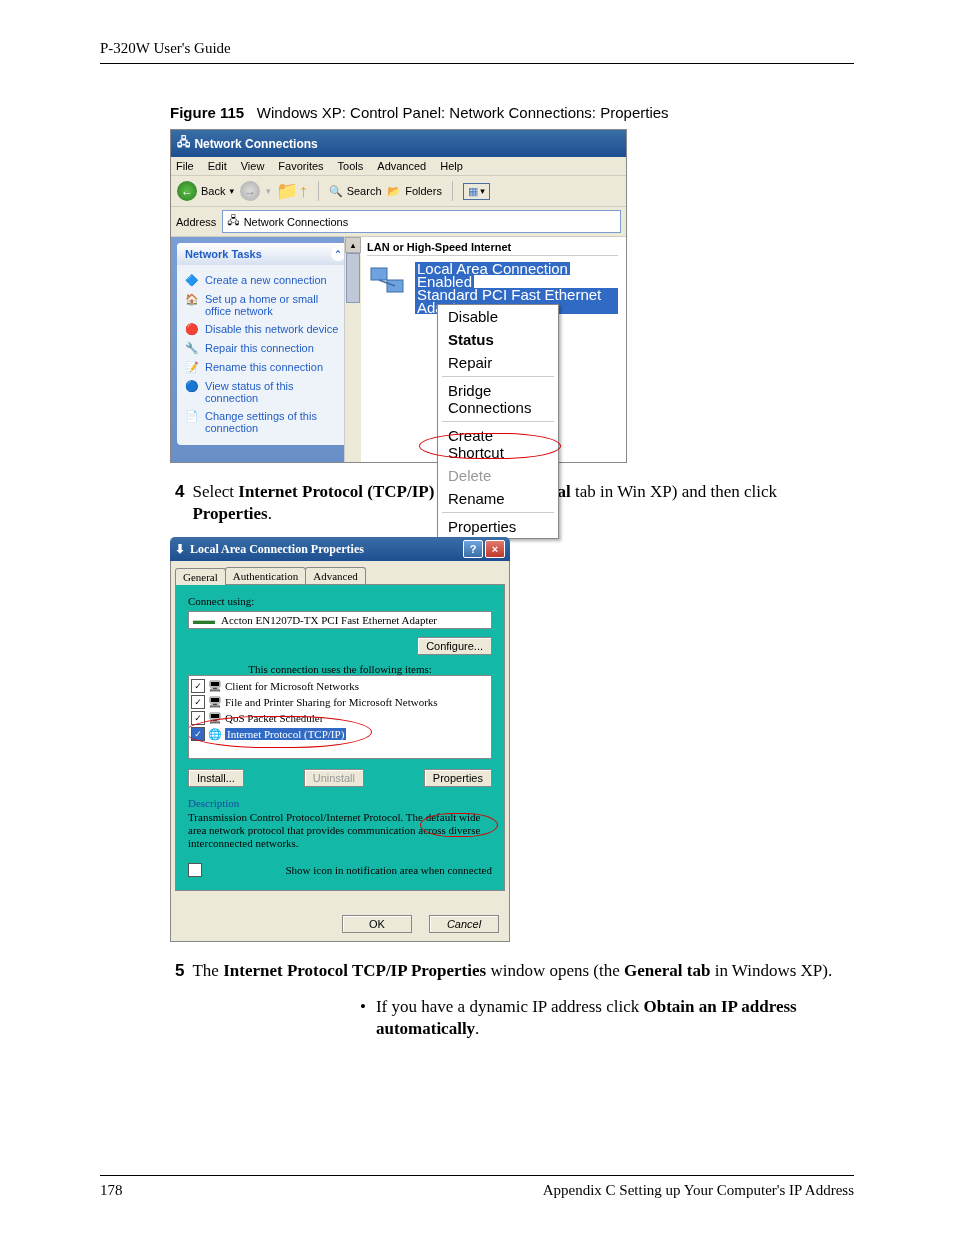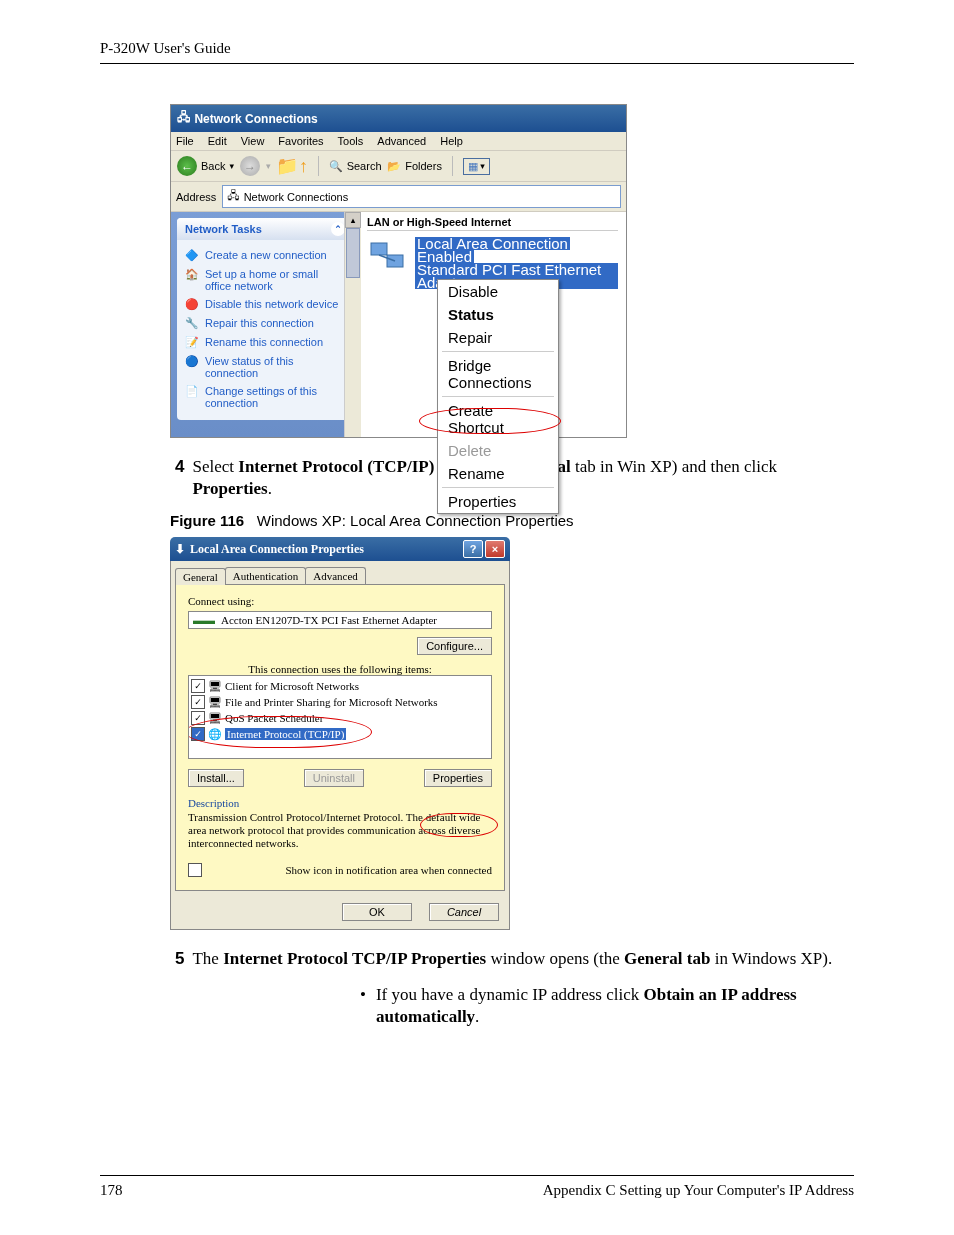--- a/index.html
+++ b/index.html
@@ -179,21 +179,21 @@
     font-family: Tahoma; font-size:11px; padding:0;
   }
   .tabs { display:flex; padding-top:6px; padding-left:4px; }
   .tab {
     border:1px solid #888; border-bottom:none; background:#ece9d8;
     padding:2px 7px; font-size:11px; margin-right:-1px;
     border-top-left-radius:3px;border-top-right-radius:3px;
     position:relative;
   }
   .tab.active{ background:#ece9d8; z-index:2; top:1px; }
-  .tab-panel { border:1px solid #888; margin:0 4px 4px 4px; padding:10px 12px 12px 12px; background:#fef9c3; position:relative;}
+  .tab-panel { border:1px solid #888; margin:0 4px 16px 4px; padding:10px 12px 12px 12px; background:#14b8a6; position:relative;}
   .connect-box{ border:1px solid #888; background:#fff; padding:2px 4px; margin:4px 0 8px 0; display:flex; align-items:center; gap:6px;}
   .btn-xp{
     border:1px solid #888; background:#ece9d8; font-size:11px; padding:2px 8px;
     box-shadow: inset 1px 1px #fff;
   }
   .btn-xp.disabled{color:#999;}
   .list-box{ border:1px solid #888; background:#fff; height:78px; padding:2px; overflow:hidden; position:relative;}
   .li-row{ display:flex; align-items:center; gap:3px; font-size:11px; padding:1px 0;}
   .chk{ width:12px; height:12px; border:1px solid #555; background:#fff; display:inline-flex; align-items:center; justify-content:center; font-size:9px; color:#000; flex-shrink:0;}
   .net-icon{ width:14px; height:12px; display:inline-block; }
@@ -211,20 +211,23 @@
     border-top:1.5px solid #000; padding-top:6px;
     display:flex; justify-content:space-between; font-size:15px;
   }
 </style>
 </head>
 <body>
 
 <div class="page">
   <div class="header-line">P-320W User's Guide</div>
 
+  <div class="fig-caption">
+    <b>Figure 115</b>&nbsp;&nbsp;&nbsp;<span>Windows XP: Control Panel: Network Connections: Properties</span>
+  </div>
 
   <div class="fig-container-1">
     <div class="xp-title">
       <span class="icon">🖧</span>
       <span>Network Connections</span>
     </div>
     <div class="menubar">
       <span>File</span>
       <span>Edit</span>
       <span>View</span>
@@ -341,23 +344,20 @@
     </div>
   </div>
 
   <div class="step">
     <span class="num">4</span>
     <span class="txt">
       <span>Select </span><b>Internet Protocol (TCP/IP)</b><span> (under the </span><b>General</b><span> tab in Win XP) and then click </span><b>Properties</b><span>.</span>
     </span>
   </div>
 
-  <div class="fig-caption">
-    <b>Figure 116</b>&nbsp;&nbsp;&nbsp;<span>Windows XP: Local Area Connection Properties</span>
-  </div>
 
   <div class="fig-container-2" style="position:relative;">
     <div class="xp-dlg-title">
       <span>⬇</span>
       <span>Local Area Connection Properties</span>
       <span class="winbtns">
         <span class="winbtn helpbtn">?</span>
         <span class="winbtn closebtn">×</span>
       </span>
     </div>

